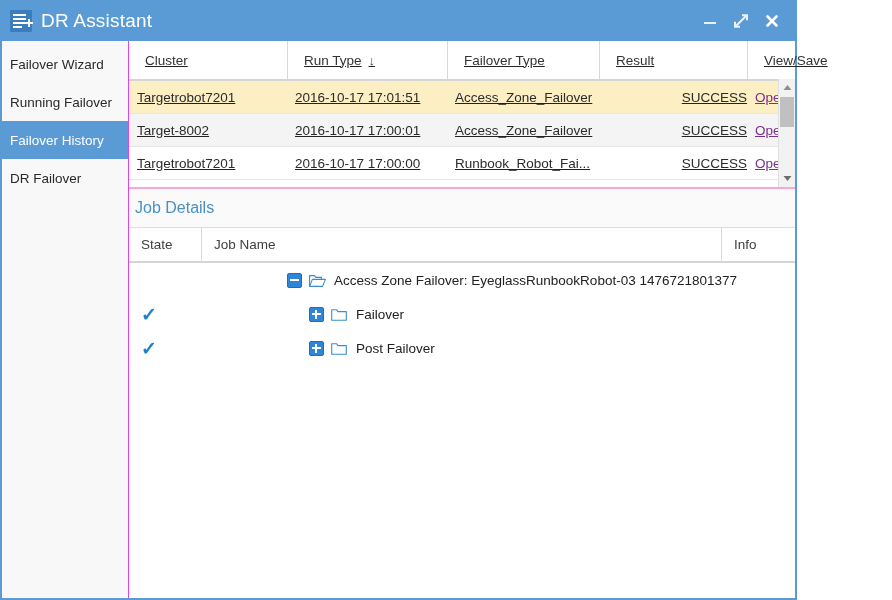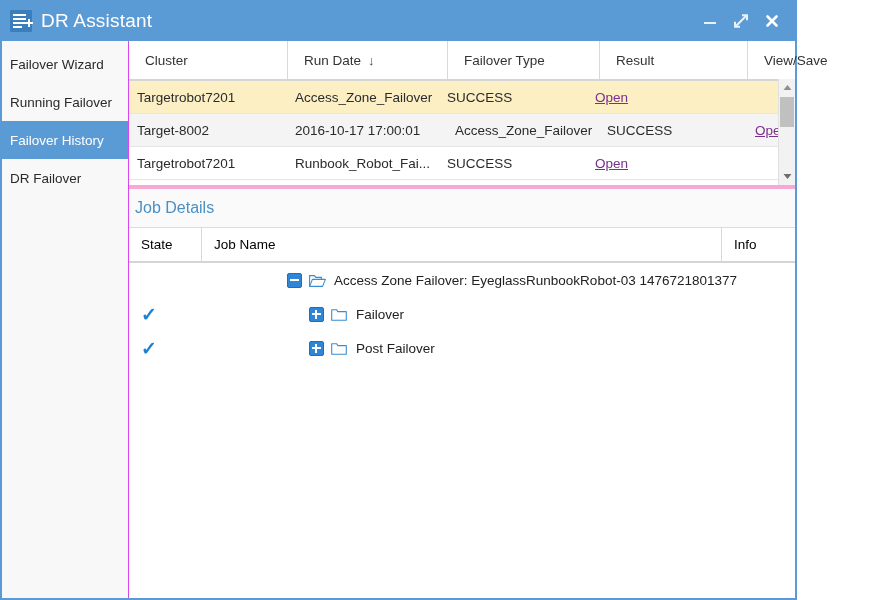--- a/index.html
+++ b/index.html
@@ -127,23 +127,24 @@
     min-width: 0;
     background: #ffffff;
   }
 
   
   .grid-top {
     height: 148px;
     min-height: 148px;
     display: flex;
     flex-direction: column;
-    border-bottom: 4px solid #f9a8d4;
+    border-bottom: 2px solid #f9a8d4;
     box-sizing: border-box;
     position: relative;
+    text-decoration: underline;
   }
   .grid-head {
     display: flex;
     height: 38px;
     min-height: 38px;
     align-items: stretch;
     background: #ffffff;
     border-bottom: 2px solid #d5d5d5;
   }
   .gh-cell {
@@ -191,21 +192,21 @@
   .link-open {
     color: #7b2f8e;
     text-decoration: underline;
     cursor: pointer;
   }
 
   
   .c1 { width: 158px; min-width: 158px; }
   .c2 { width: 160px; min-width: 160px; }
   .c3 { width: 152px; min-width: 152px; }
-  .c4 { width: 148px; min-width: 148px; }
+  .c4 { width: 148px; min-width: 148px; text-align: right; }
   .c5 { width: 120px; min-width: 120px; }
 
   
   .vscroll {
     position: absolute;
     right: 0;
     top: 38px;
     bottom: 0;
     width: 17px;
     background: #f2f2f2;
@@ -252,21 +253,21 @@
     min-height: 33px;
     align-items: stretch;
     border-bottom: 2px solid #d5d5d5;
     background: #ffffff;
   }
   .jdh-cell {
     display: flex;
     align-items: center;
     padding-left: 12px;
     font-size: 13.5px;
-    color: #000000;
+    color: #404040;
     border-left: 1px solid #d9d9d9;
     box-sizing: border-box;
     cursor: pointer;
   }
   .jdh-cell:first-child { border-left: none; }
   .jc1 { width: 72px; min-width: 72px; }
   .jc2 { flex: 1; }
   .jc3 { width: 74px; min-width: 74px; }
 
   .tree {
@@ -387,57 +388,59 @@
 
     <div class="right">
 
       <div class="grid-top">
 
         <div class="grid-head">
           <div class="gh-cell c1">
             <span>Cluster</span>
           </div>
           <div class="gh-cell c2">
-            <span>Run Date</span>
+            <span>Run Type</span>
             <span class="sort-arrow">↓</span>
           </div>
           <div class="gh-cell c3">
             <span>Failover Type</span>
           </div>
           <div class="gh-cell c4">
             <span>Result</span>
           </div>
           <div class="gh-cell c5">
             <span>View/Save</span>
           </div>
         </div>
 
         <div class="grid-rows">
 
           <div class="grid-row sel">
             <div class="gr-cell c1">Targetrobot7201</div>
+            <div class="gr-cell c2">2016-10-17 17:01:51</div>
             <div class="gr-cell c3">Access_Zone_Failover</div>
             <div class="gr-cell c4">SUCCESS</div>
             <div class="gr-cell c5">
               <span class="link-open">Open</span>
             </div>
           </div>
 
           <div class="grid-row alt">
             <div class="gr-cell c1">Target-8002</div>
             <div class="gr-cell c2">2016-10-17 17:00:01</div>
             <div class="gr-cell c3">Access_Zone_Failover</div>
             <div class="gr-cell c4">SUCCESS</div>
             <div class="gr-cell c5">
               <span class="link-open">Open</span>
             </div>
           </div>
 
           <div class="grid-row">
             <div class="gr-cell c1">Targetrobot7201</div>
+            <div class="gr-cell c2">2016-10-17 17:00:00</div>
             <div class="gr-cell c3">Runbook_Robot_Fai...</div>
             <div class="gr-cell c4">SUCCESS</div>
             <div class="gr-cell c5">
               <span class="link-open">Open</span>
             </div>
           </div>
 
         </div>
 
         <div class="vscroll">

